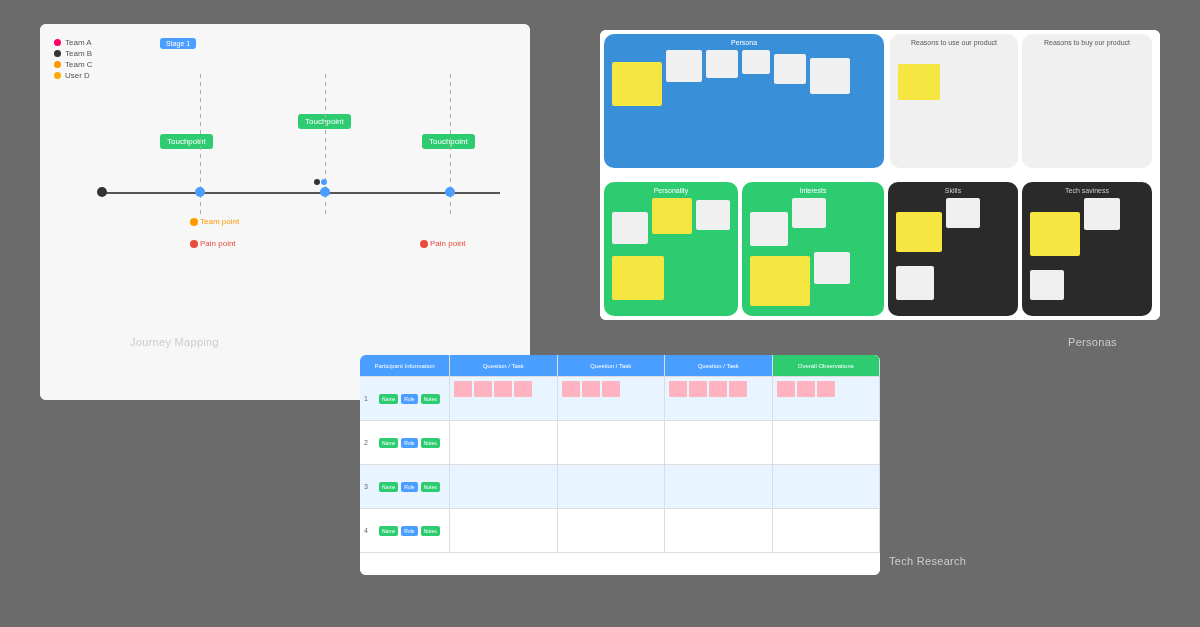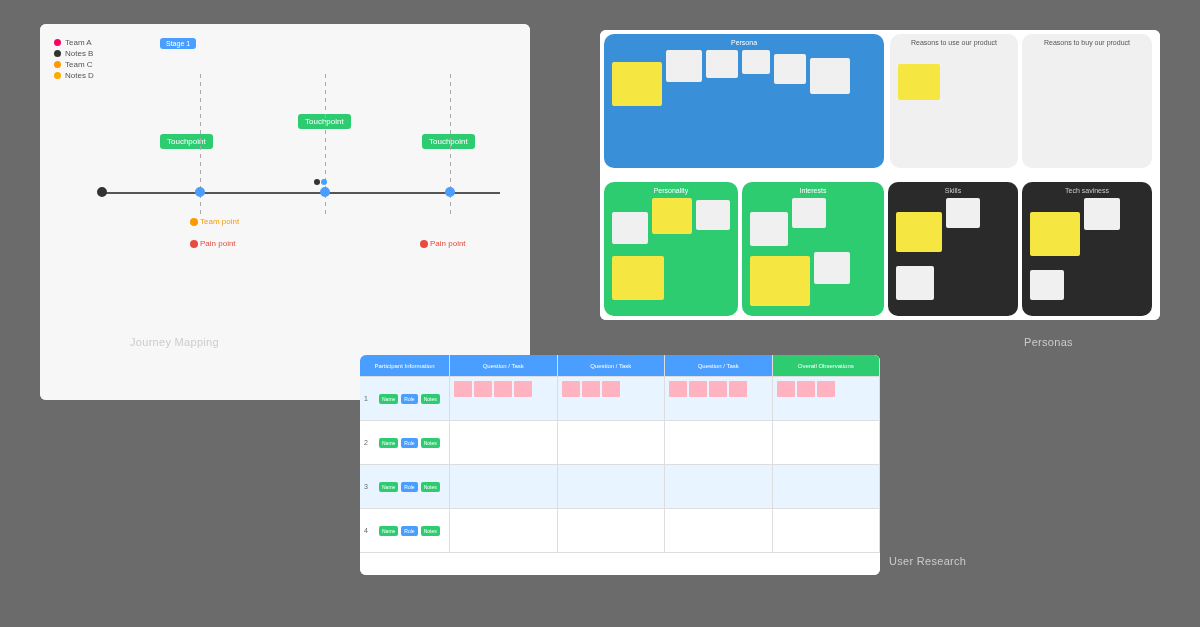--- a/index.html
+++ b/index.html
@@ -46,21 +46,21 @@
     }
 
     .card-label {
       position: absolute;
       color: #ccc;
       font-size: 11px;
       font-weight: 400;
       letter-spacing: 0.3px;
     }
     .label-journey { left: 130px; top: 336px; }
-    .label-personas { left: 1024px; top: 336px; }
+    .label-personas { left: 1068px; top: 336px; }
     .label-user-research { left: 889px; top: 555px; }
 
     
     .jm-inner {
       width: 100%;
       height: 100%;
       background: #f7f7f7;
       position: relative;
     }
     .jm-legend {
@@ -301,29 +301,29 @@
   <div class="card card-journey">
     <div class="jm-inner">
 
       <div class="jm-legend">
         <div class="jm-legend-item">
             <div class="dot dot-a"></div>
             <span style="font-size:8px;color:#555">Team A</span>
           </div>
         <div class="jm-legend-item">
             <div class="dot dot-b"></div>
-            <span style="font-size:8px;color:#555">Notes B</span>
+            <span style="font-size:8px;color:#555">Team B</span>
           </div>
         <div class="jm-legend-item">
             <div class="dot dot-c"></div>
             <span style="font-size:8px;color:#555">Team C</span>
           </div>
         <div class="jm-legend-item">
             <div class="dot dot-d"></div>
-            <span style="font-size:8px;color:#555">Notes D</span>
+            <span style="font-size:8px;color:#555">User D</span>
           </div>
       </div>
 
       <div class="stage-badge">Stage 1</div>
 
       <div class="tp-label tp1">Touchpoint</div>
       <div class="tp-label tp2">Touchpoint</div>
       <div class="tp-label tp3">Touchpoint</div>
 
       <div class="tp-dashed d1"></div>
@@ -493,15 +493,15 @@
           <div class="ur-participant-tag tag-green">Notes</div>
         </div>
         <div class="ur-data-cell"></div>
         <div class="ur-data-cell"></div>
         <div class="ur-data-cell"></div>
         <div class="ur-data-cell"></div>
       </div>
     </div>
   </div>
 
-  <div class="card-label label-user-research">User Research</div>
+  <div class="card-label label-user-research">Tech Research</div>
 
 </div>
 
 </body></html>

